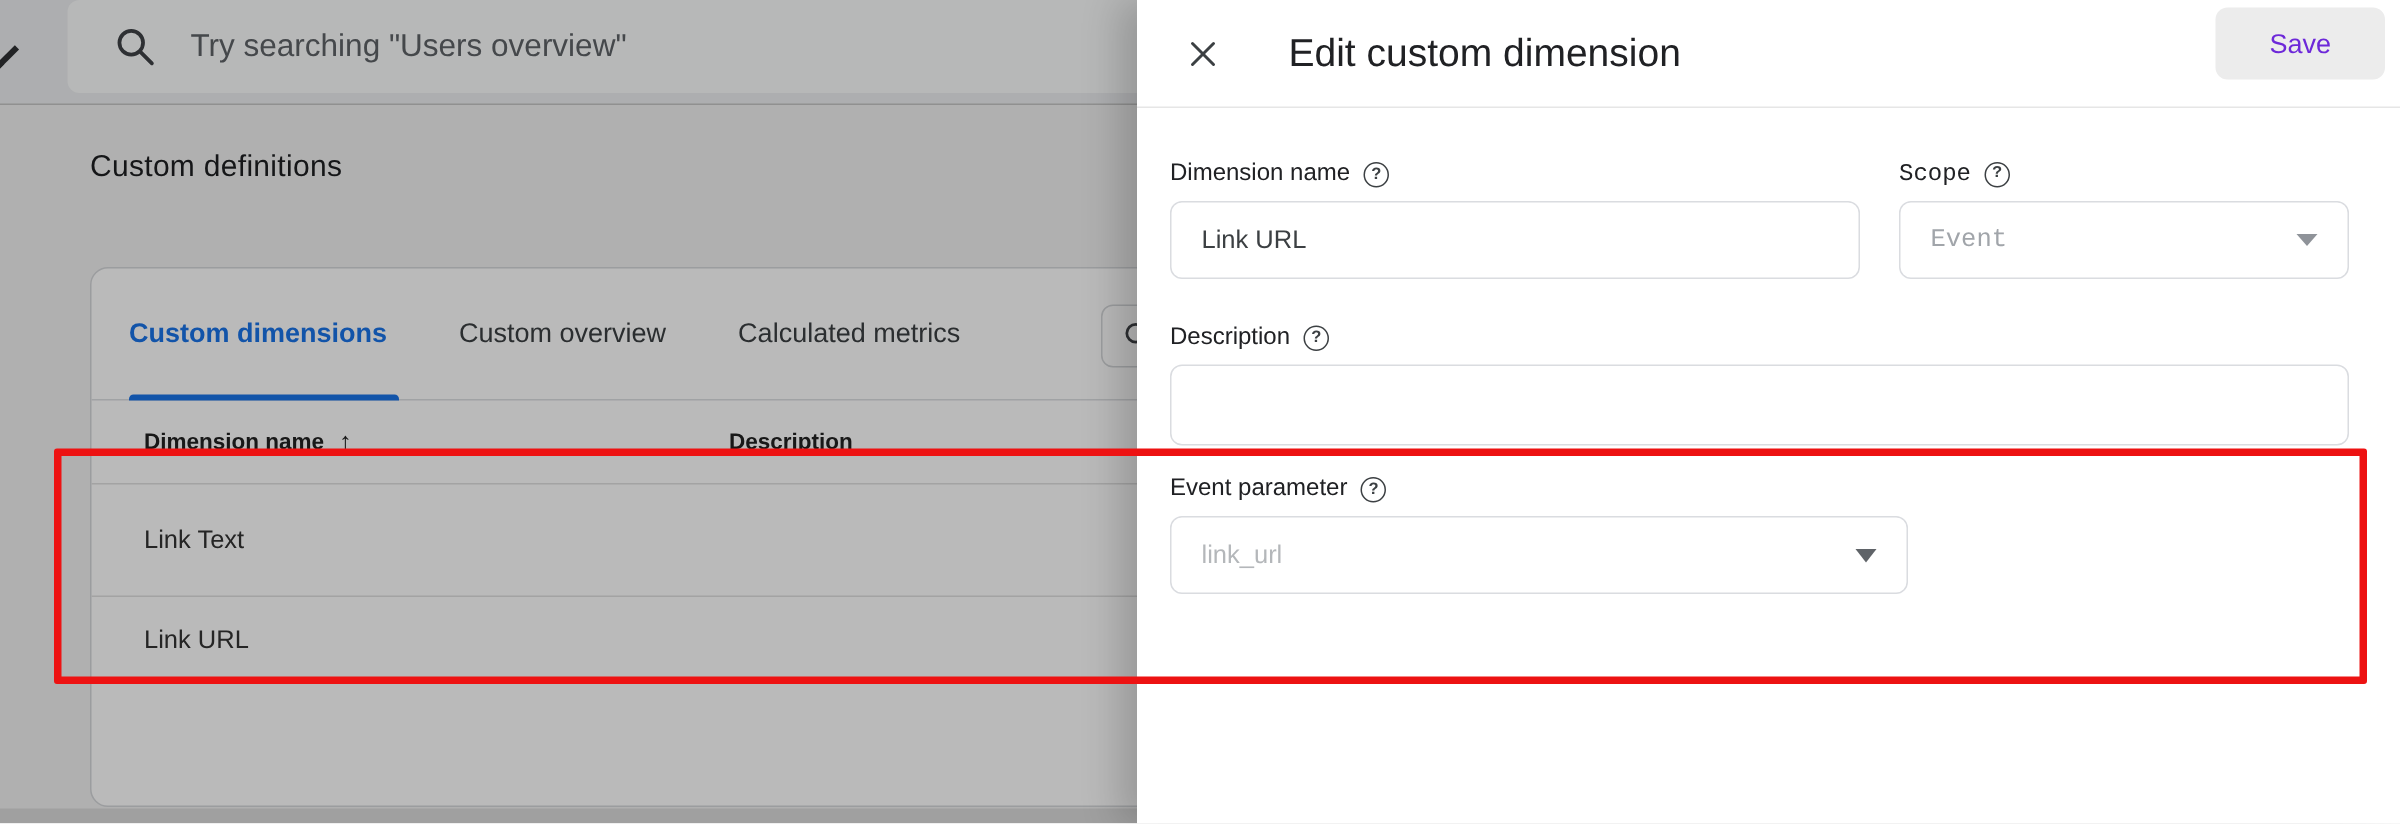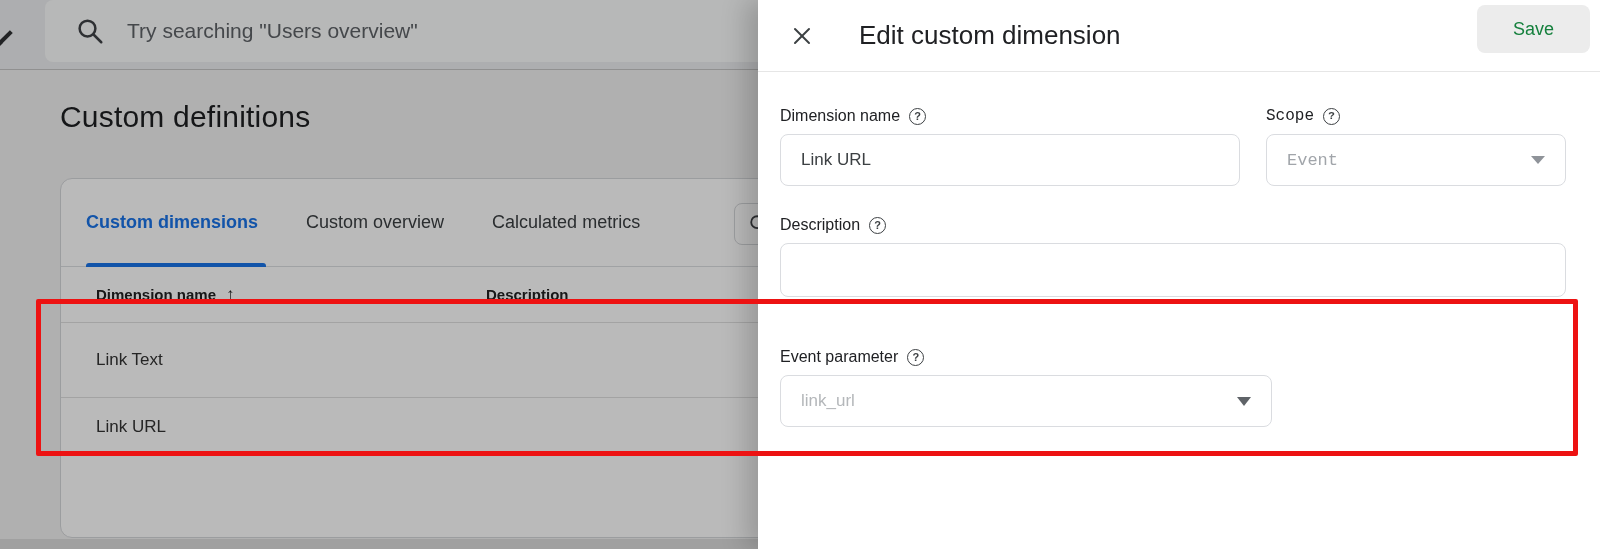--- a/index.html
+++ b/index.html
@@ -17,21 +17,21 @@
               border-right:4px solid #2f3133; border-bottom:4px solid #2f3133;
               transform:rotate(45deg); }
   .searchbar { position:absolute; left:45px; top:0; width:1150px; height:62px;
                background:#fbfcfc; border-radius:8px; display:flex; align-items:center; }
   .search-ic { margin-left:30px; flex:0 0 auto; }
   .search-input { border:none; outline:none; background:transparent; margin-left:22px;
                   width:900px; font-family:"Liberation Sans",sans-serif;
                   font-size:21px; color:#5f6368; }
   .search-input::placeholder { color:#5f6368; opacity:1; }
 
-  .page-title { position:absolute; left:60px; top:100px; font-size:30px;
+  .page-title { position:absolute; left:60px; top:100px; font-size:20px;
                 font-weight:400; color:#1d1f21; letter-spacing:0.2px; }
 
   .card { position:absolute; left:60px; top:178px; width:1480px; height:360px;
           background:#ffffff; border:1px solid #d5d7da; border-radius:12px; }
   .tabs { position:absolute; left:0; right:0; top:0; height:88px;
           border-bottom:1px solid #dcdee1; display:flex; align-items:center;
           padding-left:25px; gap:48px; }
   .tab { font-size:18px; color:#3c4043; cursor:pointer; white-space:nowrap;text-align:center; }
   .tab.active { color:#1a73e8; font-weight:700; }
   .tab-underline { position:absolute; left:25px; top:84px; width:180px; height:4px;
@@ -59,21 +59,21 @@
 
   
   .panel { position:absolute; left:758px; top:0; width:842px; height:549px;
            background:#ffffff; z-index:10; box-shadow:-12px 0 24px rgba(0,0,0,0.18); }
   .panel-header { position:relative; height:72px; border-bottom:1px solid #e6e6e6;
                   display:flex; align-items:center; padding-left:29px; }
   .close-btn { width:30px; height:30px; border:none; background:transparent;
                cursor:pointer; display:flex; align-items:center; justify-content:center; }
   .panel-title { font-size:26px; font-weight:400; color:#202124; margin-left:42px; }
   .save-btn { position:absolute; right:10px; top:5px; width:113px; height:48px;
-              border:none; border-radius:8px; background:#ececec; color:#15803d;
+              border:none; border-radius:8px; background:#ececec; color:#6d28d9;
               font-family:"Liberation Sans",sans-serif; font-size:18px; cursor:default; }
 
   .panel-content { padding:34px 34px 0 22px; }
   .frow { display:flex; }
   .fg-dimname { width:460px; margin-right:26px; }
   .fg-scope { flex:1;font-family:Liberation Mono, monospace; }
   .field-label { display:flex; align-items:center; gap:9px; height:20px;
                  margin-bottom:8px; font-size:16px; color:#202124; }
   .help { width:17px; height:17px; border:1.5px solid #3c4043; border-radius:50%;
           display:inline-flex; align-items:center; justify-content:center;
@@ -90,21 +90,21 @@
   .selectbox .val-ghost { color:#b4b7ba; }
   .arrow { position:absolute; right:20px; top:50%; margin-top:-4px;
            width:0; height:0; border-left:7px solid transparent;
            border-right:7px solid transparent; }
   .arrow.light { border-top:8px solid #8f9399; }
   .arrow.dark  { border-top:9px solid #5f6368; }
   .row-desc { margin-top:29px; }
   .desc-area { width:100%; height:54px; border:1px solid #dadce0; border-radius:8px;
                resize:none; outline:none; padding:12px 20px;
                font-family:"Liberation Sans",sans-serif; font-size:17px; color:#3c4043; }
-  .row-ep { margin-top:46px;text-align:right; }
+  .row-ep { margin-top:14px;text-align:right; }
   .ep-select { width:492px; }
 
   
   .annotation { position:absolute; left:36px; top:299px; width:1542px; height:157px;
                 border:5px solid #ed1212; border-radius:2px; z-index:30; pointer-events:none; }
 </style>
 </head>
 <body>
 
 <div class="screen">

